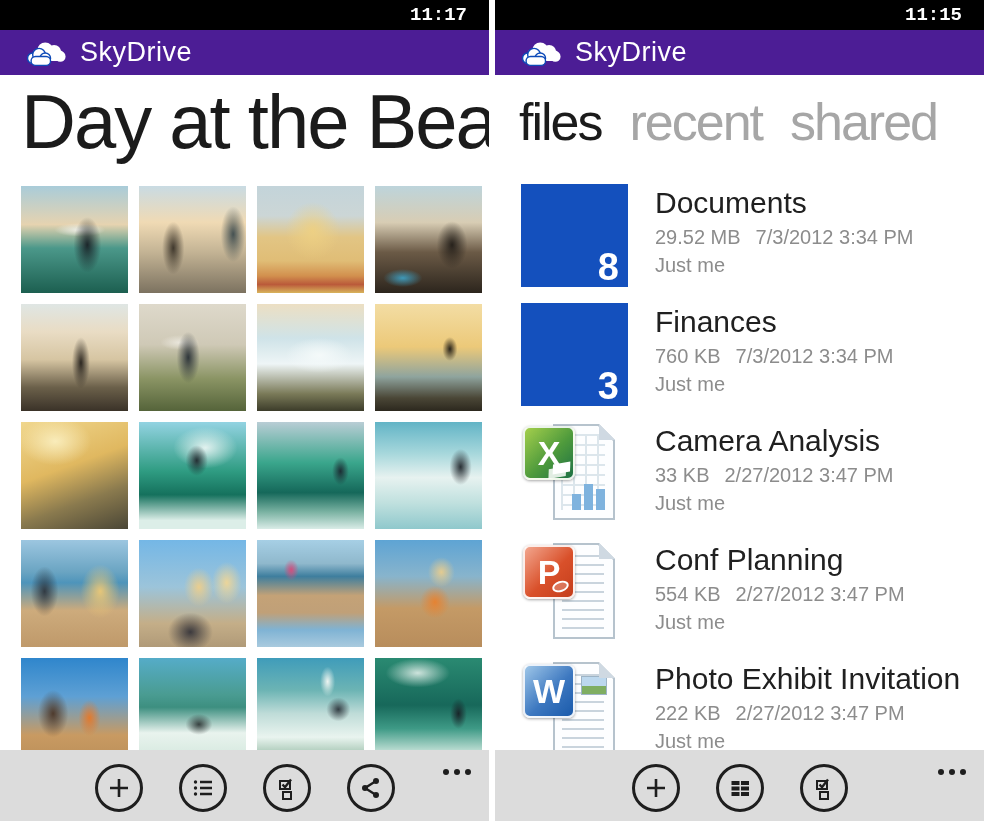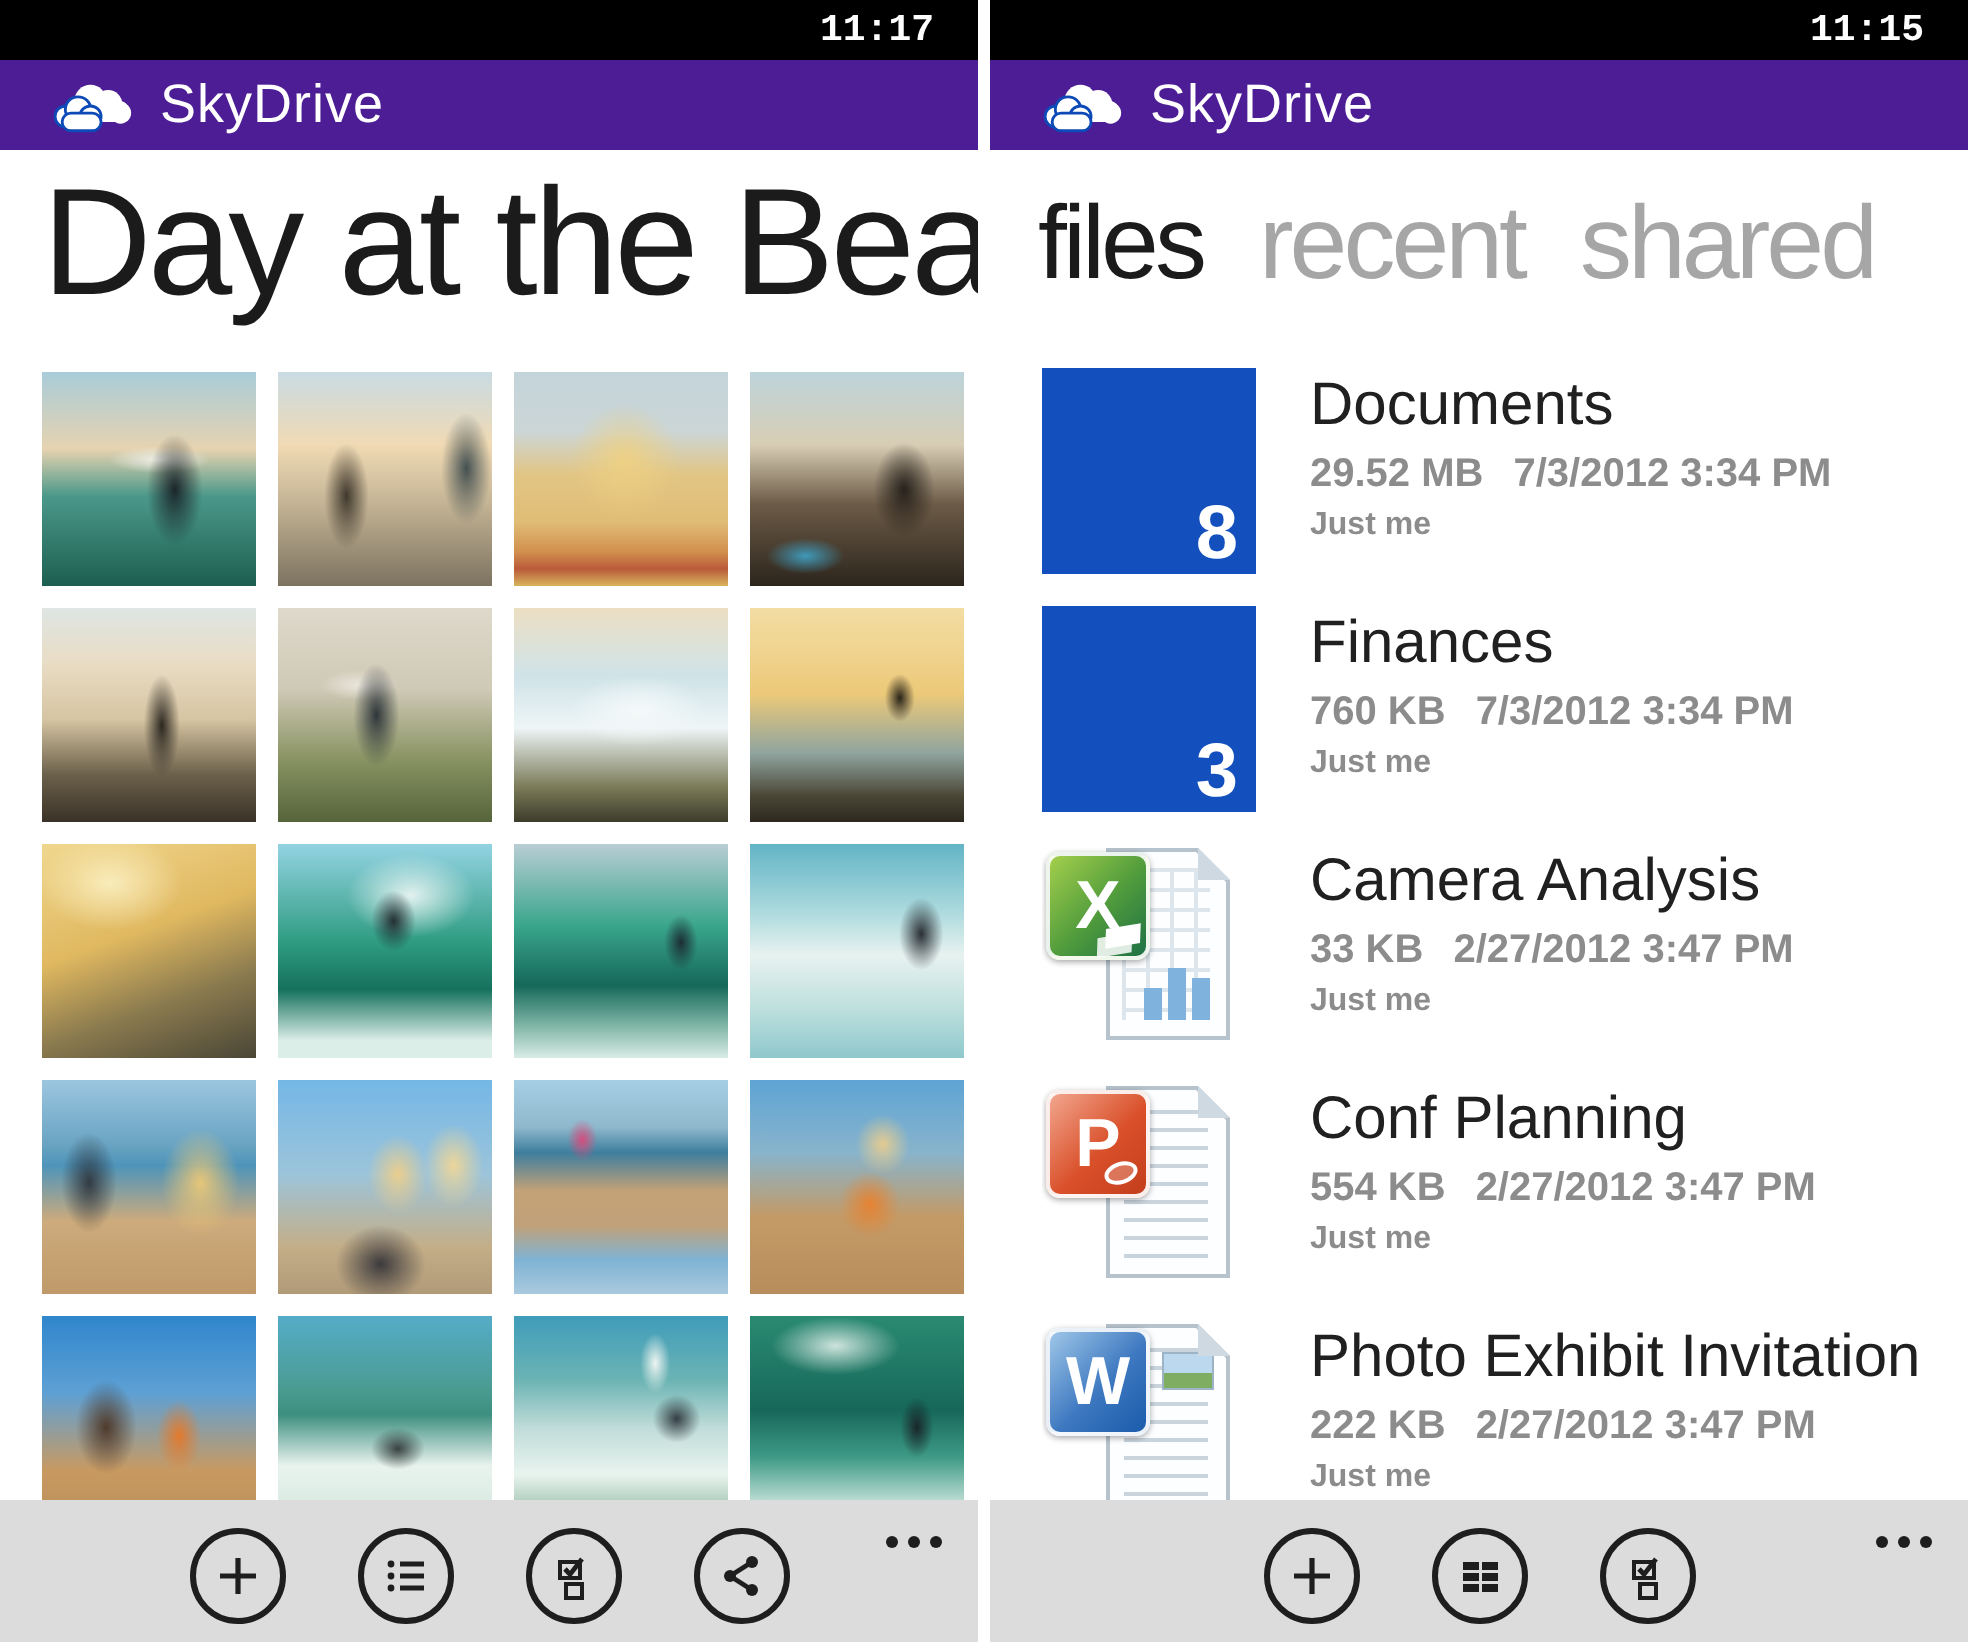--- a/index.html
+++ b/index.html
@@ -47,23 +47,23 @@
   .p20{background:radial-gradient(ellipse 12% 22% at 78% 52%,rgba(24,30,36,.92),transparent 65%),radial-gradient(ellipse 40% 18% at 40% 14%,rgba(235,245,240,.85),transparent 75%),linear-gradient(180deg,#2a8a72 0%,#17685a 44%,#3e9a86 66%,#dceee6 92%);}
 
   
   .file-list { position:absolute; top:184px; left:26px; right:0; bottom:0; list-style:none; overflow:hidden; }
   .file-row { display:flex; gap:27px; height:103px; margin-bottom:16px; cursor:pointer; }
   .tile-col { width:107px; flex:none; position:relative; }
   .folder-tile { width:107px; height:103px; background:#1450bd; position:relative; }
   .folder-count { position:absolute; right:9px; bottom:-2px; color:#fff; font-size:38px; font-weight:700; }
   .file-info { padding-top:2px; min-width:0; }
   .file-title { font-size:30px; font-weight:300; color:#202020; white-space:nowrap; overflow:hidden; margin-bottom:6px; }
-  .file-meta { font-size:20px; font-weight:700; color:#8c8c8c; white-space:nowrap; }
+  .file-meta { font-size:20px; font-weight:400; color:#8c8c8c; white-space:nowrap; }
   .file-meta .date { margin-left:15px; }
-  .file-shared { font-size:16px; font-weight:700; color:#8c8c8c; margin-top:5px; }
+  .file-shared { font-size:20px; font-weight:400; color:#8c8c8c; margin-top:5px; }
 
   
   .doc-icon { position:relative; width:107px; height:103px; }
   .sheet { position:absolute; left:32px; top:2px; width:62px; height:96px; background:#b6c3cd; clip-path:polygon(0 0,calc(100% - 16px) 0,100% 16px,100% 100%,0 100%); }
   .sheet-in { position:absolute; inset:2px; background:#fdfeff; clip-path:polygon(0 0,calc(100% - 15px) 0,100% 15px,100% 100%,0 100%); }
   .fold { position:absolute; top:0; right:0; width:16px; height:16px; background:linear-gradient(225deg,transparent 50%,#cfd9e2 50%); }
   .ruled { position:absolute; left:7px; right:9px; top:10px; bottom:8px; background:repeating-linear-gradient(180deg,#c9d4dd 0 2px,transparent 2px 9px); }
   .gridded { position:absolute; left:6px; right:8px; top:8px; bottom:8px; background:repeating-linear-gradient(180deg,#dce6ec 0 2px,transparent 2px 10px),repeating-linear-gradient(90deg,#dce6ec 0 2px,transparent 2px 12px); }
   .bars { position:absolute; right:8px; bottom:8px; display:flex; align-items:flex-end; gap:3px; }
   .bars i { display:block; width:9px; background:#7fb3de; }

